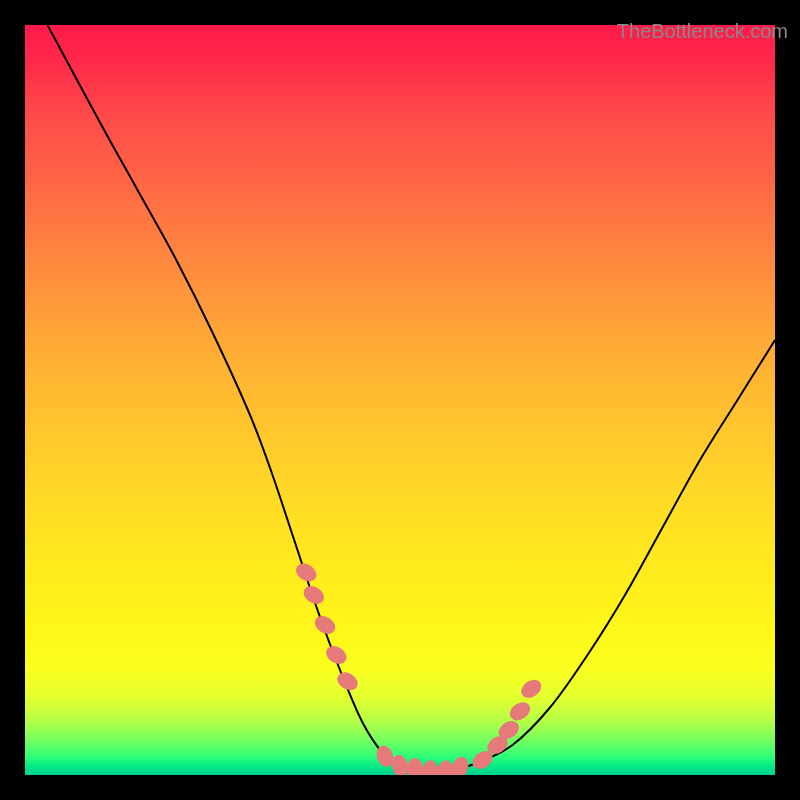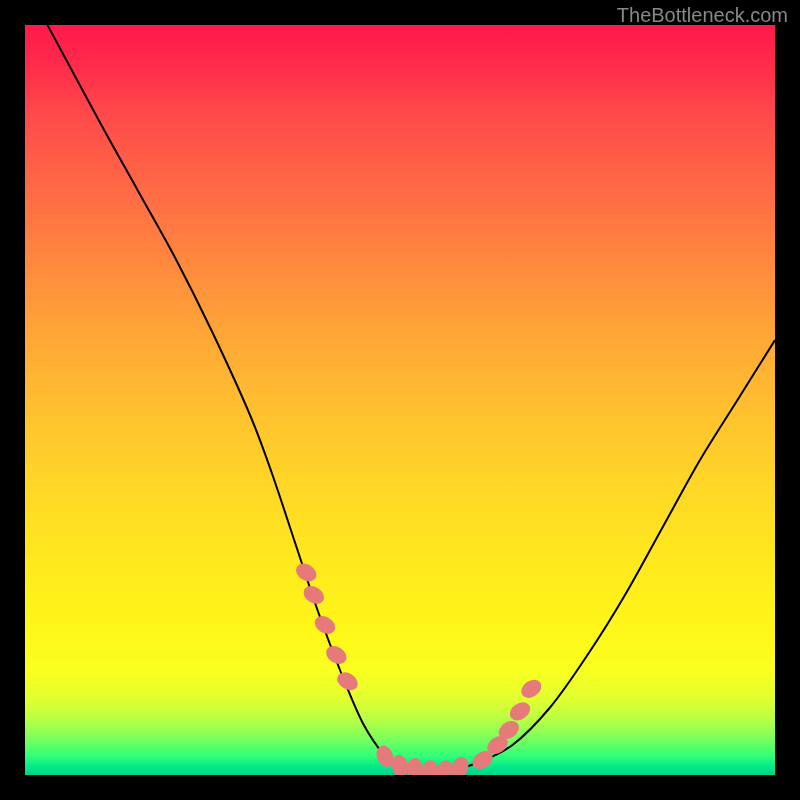--- a/index.html
+++ b/index.html
@@ -5,21 +5,21 @@
   * { margin: 0; padding: 0; box-sizing: border-box; }
   body {
     width: 800px;
     height: 800px;
     background: #000;
     position: relative;
     font-family: Arial, sans-serif;
   }
   .watermark {
     position: absolute;
-    top: 4px;
+    top: 20px;
     right: 12px;
     color: #888;
     font-size: 20px;
     font-weight: normal;
     z-index: 10;
   }
   .plot-area {
     position: absolute;
     left: 25px;
     top: 25px;

